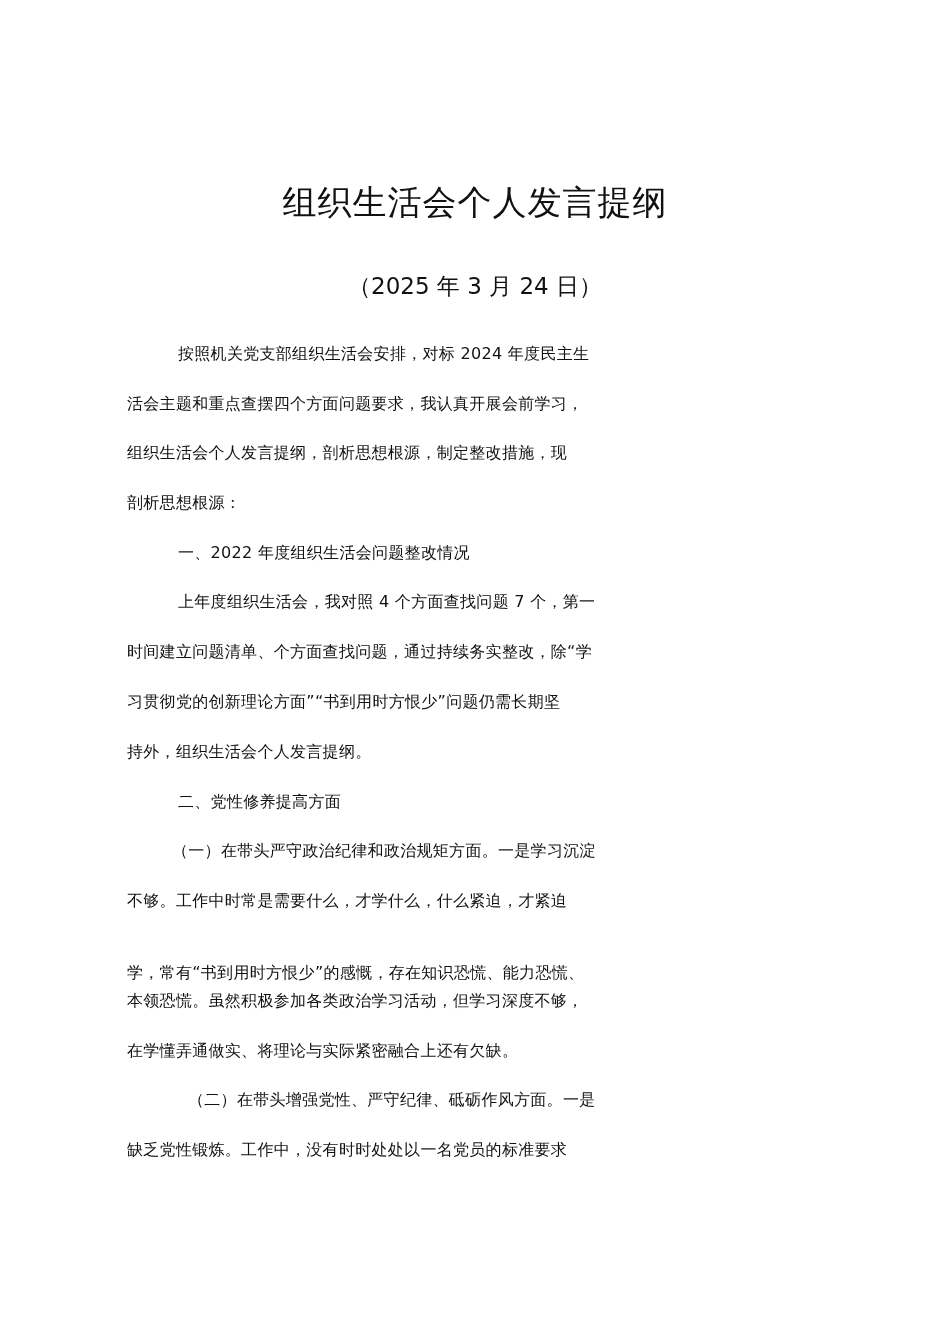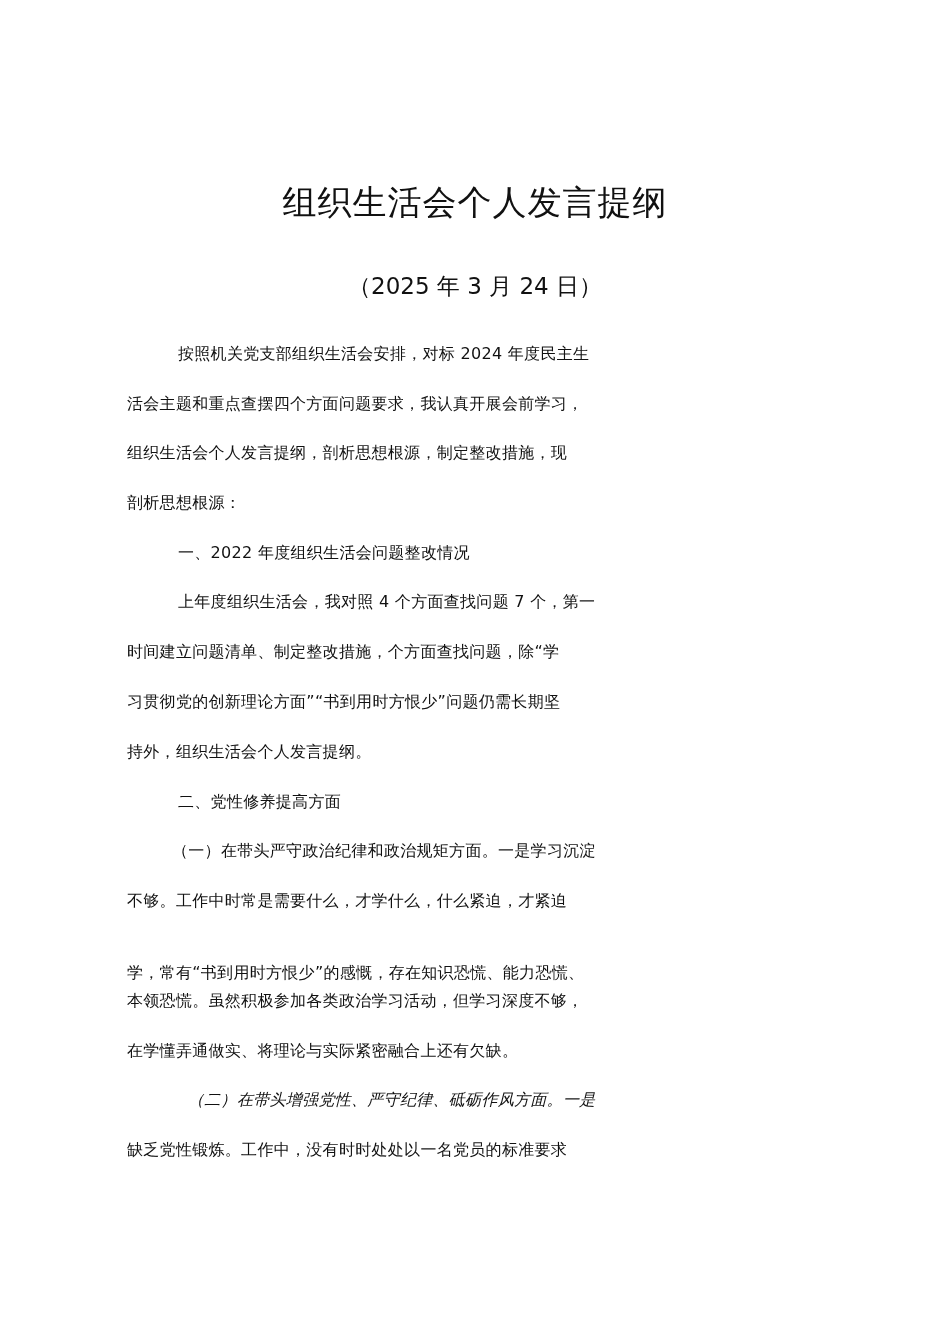--- a/index.html
+++ b/index.html
@@ -5,36 +5,36 @@
   html, body { margin:0; padding:0; background:#ffffff; }
   body { width:950px; height:1344px; position:relative; overflow:hidden;
          font-family:"DejaVu Sans", "Liberation Sans", sans-serif; color:#111; }
   .title { position:absolute; left:0; width:950px; top:183px; text-align:center;
            font-size:34px; letter-spacing:1px; line-height:44px;font-family:Liberation Mono, monospace; }
   .date { position:absolute; left:0; width:950px; top:238px; text-align:center;
           font-size:23px; line-height:32px;margin-top:32px; }
   .line { position:absolute; left:127px; font-size:16px; line-height:34px; white-space:nowrap; letter-spacing:0.3px; }
   .ind { left:178px; }
   .ind2 { left:172px; }
-  .ind3 { left:188px;font-style:italic; }
+  .ind3 { left:188px; }
 </style>
 </head>
 <body>
 
 <div>
   <div class="title">组织生活会个人发言提纲</div>
   <div class="date">（2025 年 3 月 24 日）</div>
 
   <div class="line ind" style="top:337px">按照机关党支部组织生活会安排，对标 2024 年度民主生</div>
   <div class="line" style="top:387px">活会主题和重点查摆四个方面问题要求，我认真开展会前学习，</div>
   <div class="line" style="top:436px">组织生活会个人发言提纲，剖析思想根源，制定整改措施，现</div>
   <div class="line" style="top:486px">剖析思想根源：</div>
   <div class="line ind" style="top:536px">一、2022 年度组织生活会问题整改情况</div>
   <div class="line ind" style="top:585px">上年度组织生活会，我对照 4 个方面查找问题 7 个，第一</div>
-  <div class="line" style="top:635px">时间建立问题清单、制定整改措施，个方面查找问题，除“学</div>
+  <div class="line" style="top:635px">时间建立问题清单、个方面查找问题，通过持续务实整改，除“学</div>
   <div class="line" style="top:685px">习贯彻党的创新理论方面”“书到用时方恨少”问题仍需长期坚</div>
   <div class="line" style="top:735px">持外，组织生活会个人发言提纲。</div>
   <div class="line ind" style="top:785px">二、党性修养提高方面</div>
   <div class="line ind2" style="top:834px">（一）在带头严守政治纪律和政治规矩方面。一是学习沉淀</div>
   <div class="line" style="top:884px">不够。工作中时常是需要什么，才学什么，什么紧迫，才紧迫</div>
   <div class="line" style="top:956px">学，常有“书到用时方恨少”的感慨，存在知识恐慌、能力恐慌、</div>
   <div class="line" style="top:984px">本领恐慌。虽然积极参加各类政治学习活动，但学习深度不够，</div>
   <div class="line" style="top:1034px">在学懂弄通做实、将理论与实际紧密融合上还有欠缺。</div>
   <div class="line ind3" style="top:1083px">（二）在带头增强党性、严守纪律、砥砺作风方面。一是</div>
   <div class="line" style="top:1133px">缺乏党性锻炼。工作中，没有时时处处以一名党员的标准要求</div>

